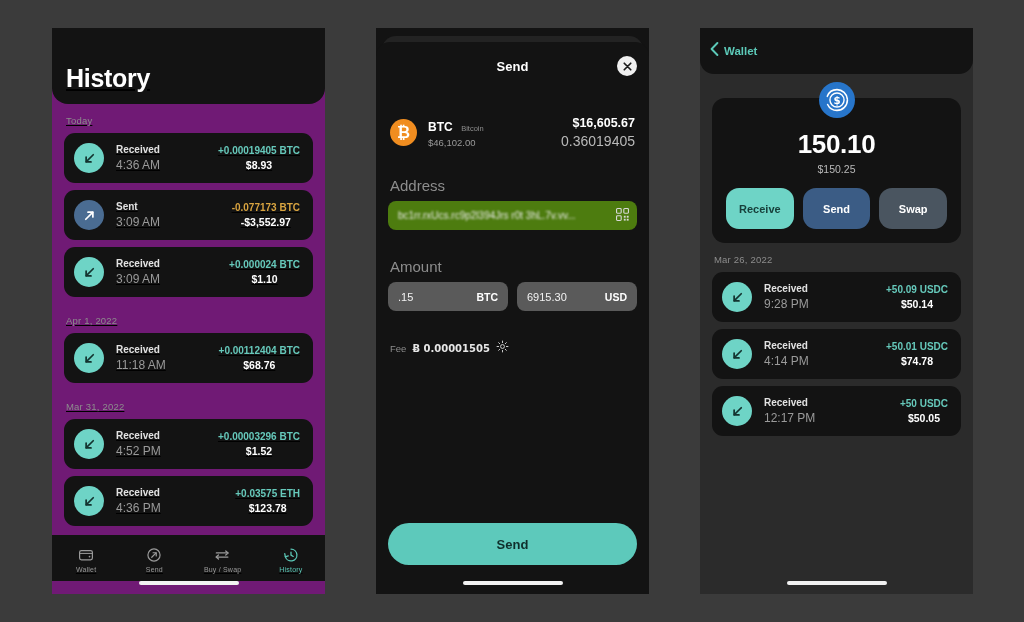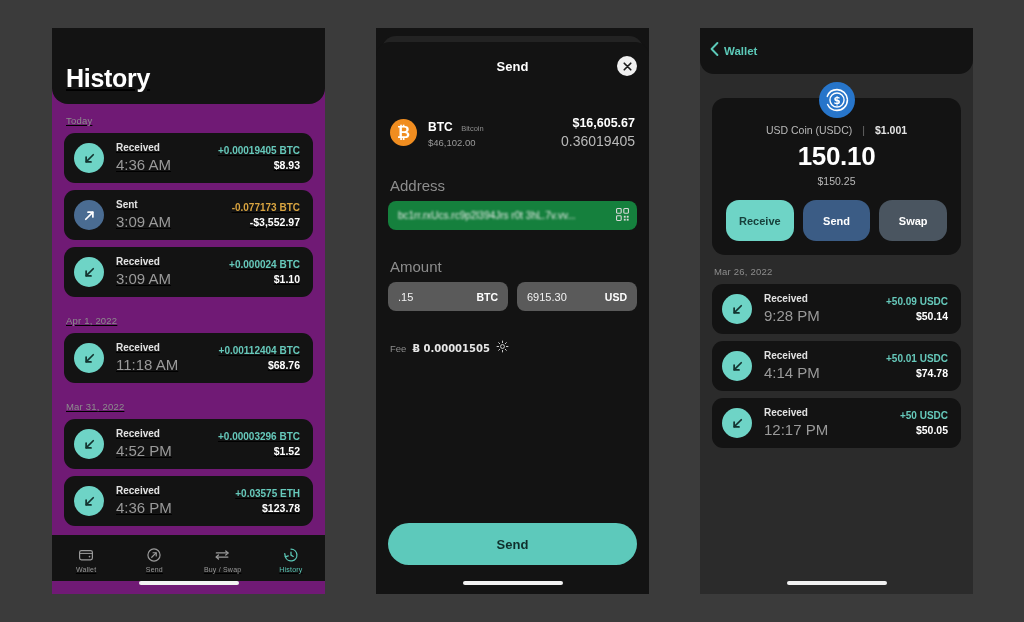--- a/index.html
+++ b/index.html
@@ -74,22 +74,22 @@
     margin-right: 12px;
   }
   .tx-icon.recv { background: #6ed4c6; }
   .tx-icon.sent { background: #4a6c92; }
   .tx-icon svg { display: block; }
   .tx-mid { flex: 1 1 auto; min-width: 0; }
   .tx-type {
     color: #e2e2e2; font-size: 10px; font-weight: bold;
     line-height: 1.35;
   }
-  .tx-time { color: #9a9a9a; font-size: 15px; line-height: 1.35; }
-  .tx-right { text-align: right; }
+  .tx-time { color: #9a9a9a; font-size: 12px; line-height: 1.35; }
+  .tx-right { text-align: center; }
   .tx-amount { font-size: 10px; font-weight: bold; line-height: 1.35; }
   .tx-amount.pos { color: #66c9bb; }
   .tx-amount.neg { color: #d9a440; }
   .tx-fiat {
     color: #ffffff; font-size: 10.5px; font-weight: bold; line-height: 1.35;
   }
 
   
   .history-header {
     background: #131313;
@@ -193,21 +193,21 @@
   .coin-price { color: #9a9a9a; font-size: 9.5px; margin-top: 2px; }
   .coin-right { text-align: right; }
   .coin-fiat { color: #ffffff; font-size: 12.5px; font-weight: bold; }
   .coin-qty { color: #b9b9b9; font-size: 14px; margin-top: 3px; }
 
   .field-label {
     color: #8d8d8d; font-size: 15px;
     margin: 28px 0 7px 2px;
   }
   .address-box {
-    background: #15803d;
+    background: #4d7c0f;
     border-radius: 8px;
     height: 29px;
     display: flex;
     align-items: center;
     padding: 0 8px 0 10px;
     gap: 6px;
   }
   .address-text {
     flex: 1 1 auto;
     color: #ececec;
@@ -568,25 +568,20 @@
 
     <div class="wallet-card-wrap">
       <div class="usdc-badge">
         <svg width="26" height="26" viewBox="0 0 28 28">
           <circle cx="14" cy="14" r="11.2" fill="none" stroke="#ffffff" stroke-width="1.7" stroke-dasharray="30 9" stroke-linecap="round"></circle>
           <circle cx="14" cy="14" r="7.6" fill="none" stroke="#ffffff" stroke-width="1.5"></circle>
           <text x="14" y="18.6" text-anchor="middle" font-family="DejaVu Sans, sans-serif" font-size="11" font-weight="bold" fill="#ffffff">$</text>
         </svg>
       </div>
       <div class="wallet-card">
-        <div class="wallet-meta">
-          <span>USD Coin (USDC)</span>
-          <span class="sep">|</span>
-          <span class="price">$1.001</span>
-        </div>
         <div class="wallet-balance">150.10</div>
         <div class="wallet-fiat">$150.25</div>
         <div class="wallet-actions" id="wallet-actions">
             <div class="wallet-btn receive">Receive</div>
             <div class="wallet-btn send">Send</div>
             <div class="wallet-btn swap">Swap</div>
           </div>
       </div>
     </div>
 

